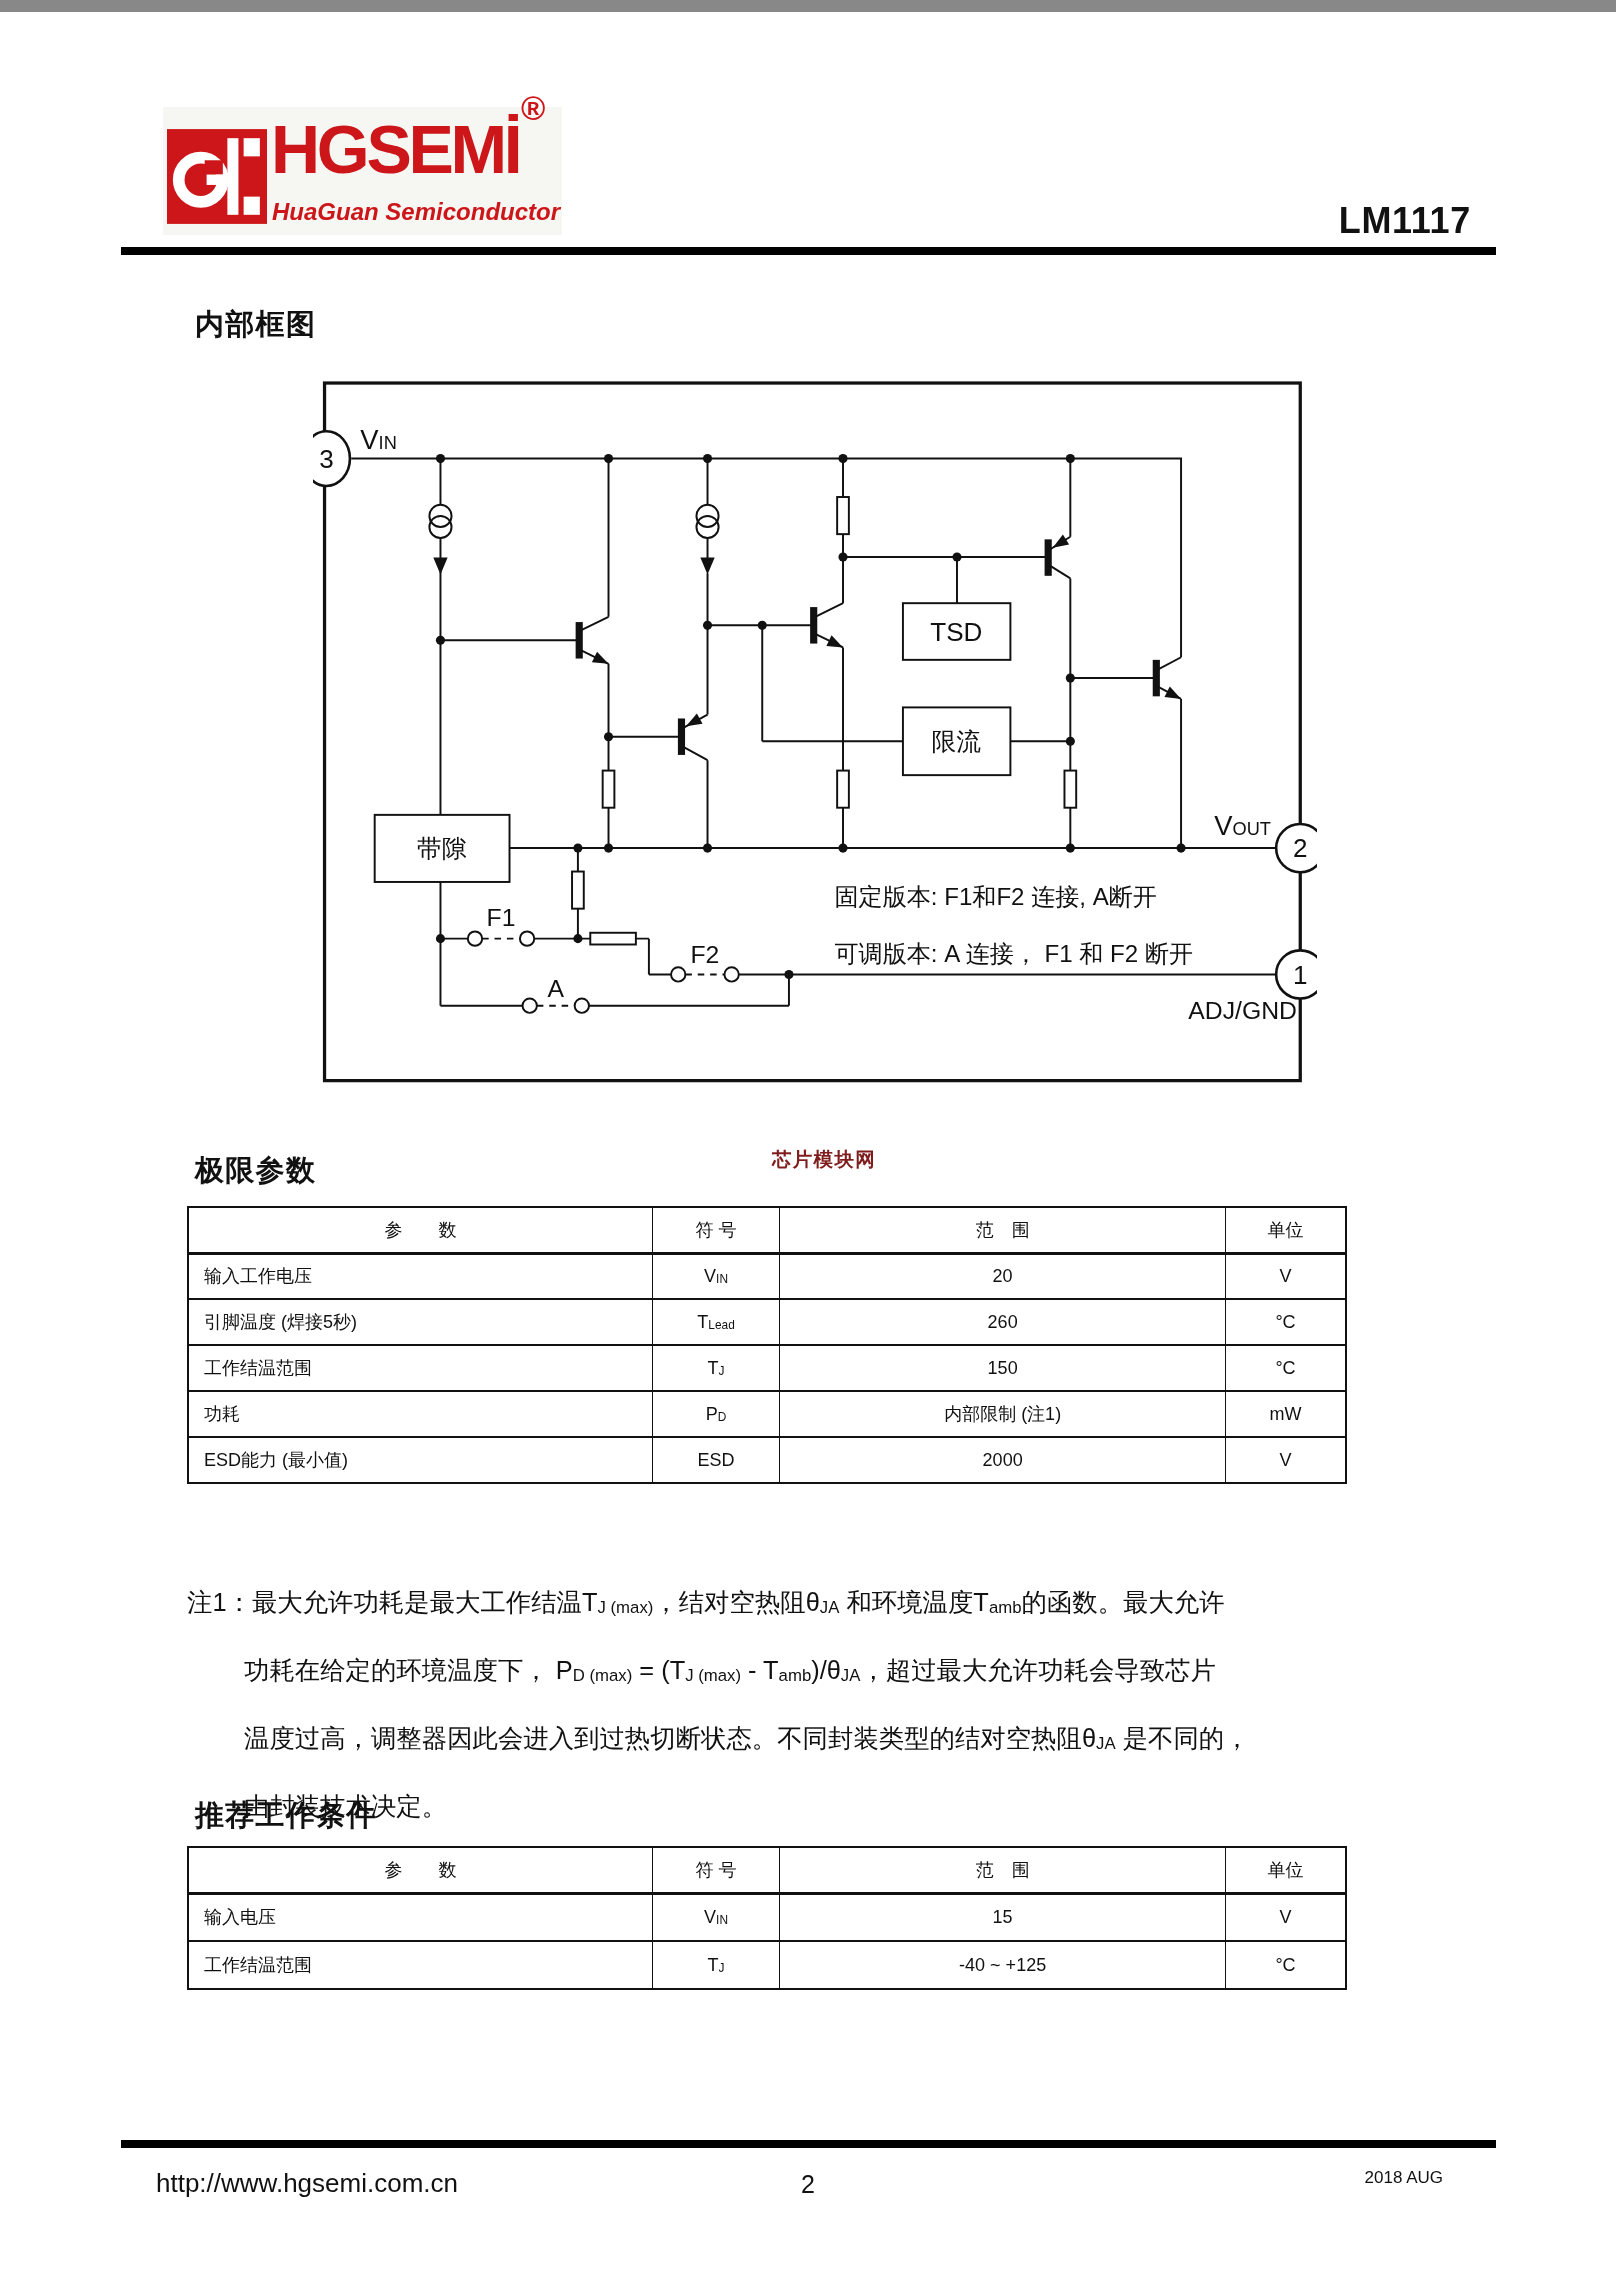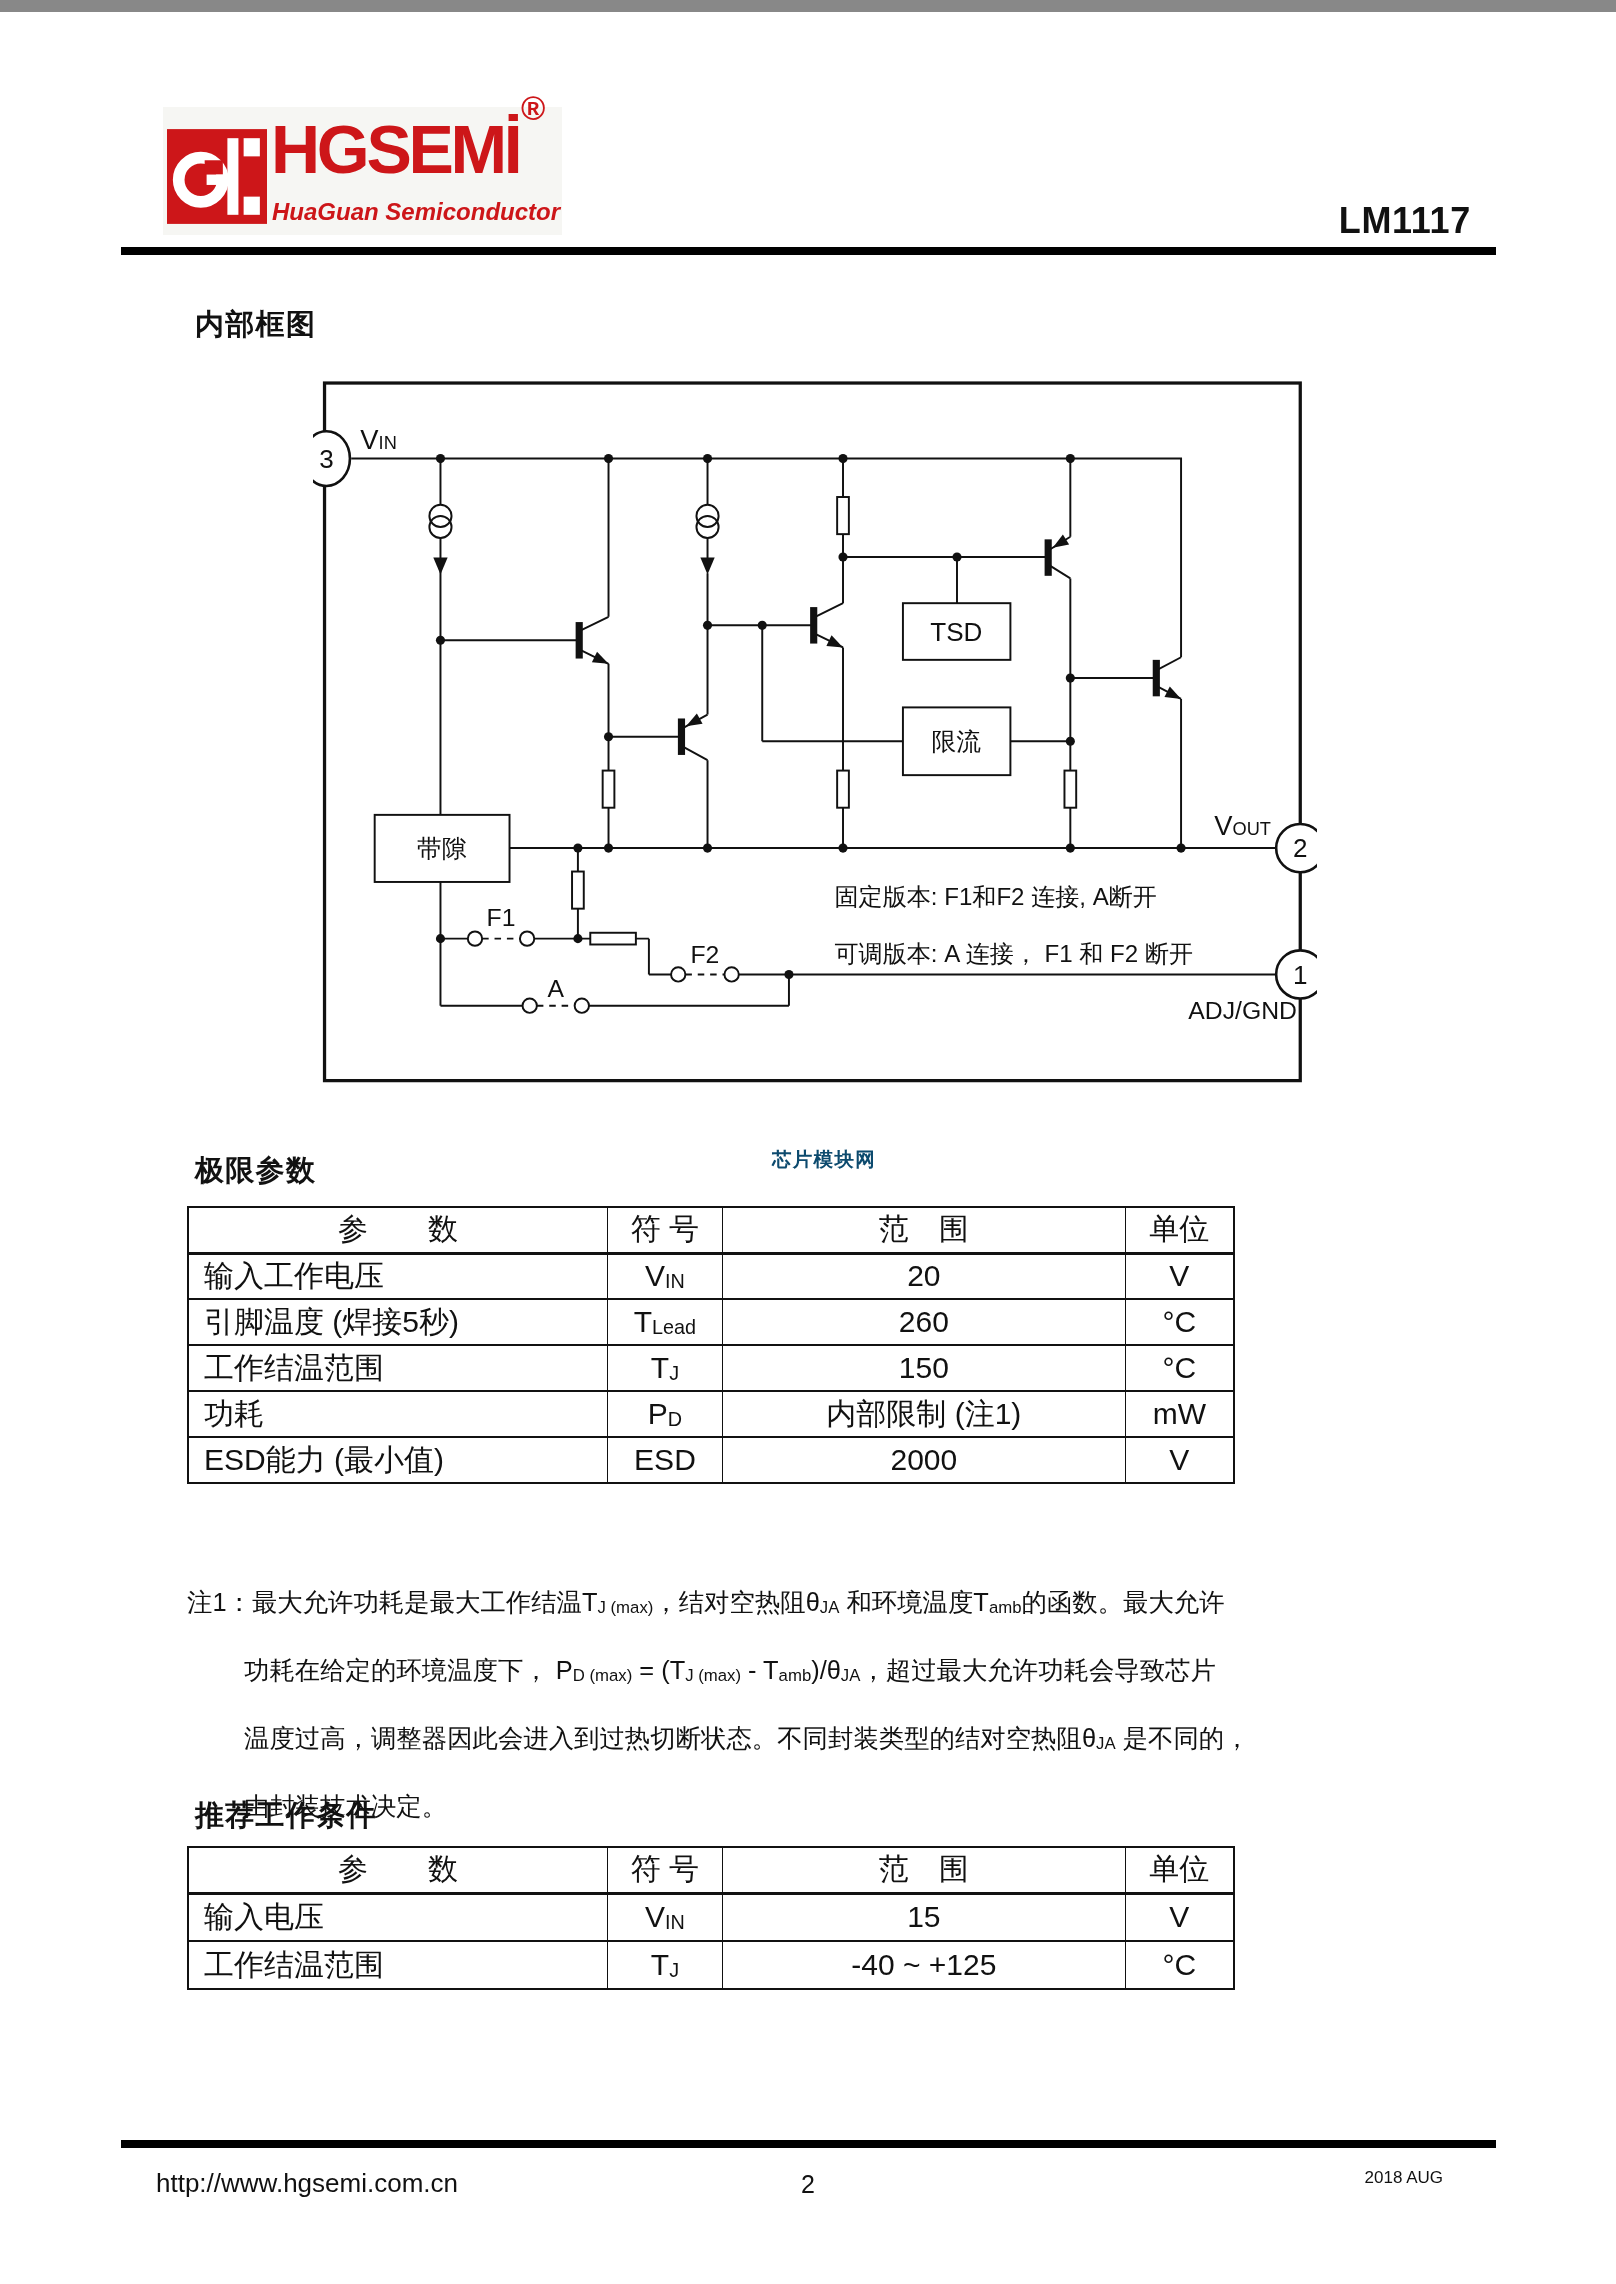--- a/index.html
+++ b/index.html
@@ -19,28 +19,28 @@
               color:#cd1619; letter-spacing:0px;text-align:center; }
   .part-number { position:absolute; right:145px; top:188px; font-size:36px; font-weight:bold; letter-spacing:0.7px; }
   .rule { position:absolute; left:121px; width:1375px; height:7.8px; background:#000; }
   .rule.top { top:235px; }
   .rule.bottom { top:2128px; }
   
   .sec-heading { position:absolute; left:195px; font-size:29px; font-weight:bold; letter-spacing:1.3px; }
   #h-diagram { top:293px; }
   #h-limits { top:1139px; }
   #h-rec { top:1784px; }
-  .watermark { position:absolute; left:772px; top:1134px; font-size:19.5px; color:#0c4a6e;
+  .watermark { position:absolute; left:772px; top:1134px; font-size:19.5px; color:#7f1d1d;
                letter-spacing:1.3px; font-weight:bold; }
   
   .diagram-svg { position:absolute; left:313px; top:358px; width:1004px; height:723px; }
   .diagram-svg text { font-family:"Liberation Sans", sans-serif; fill:#111; }
   
-  table.params { position:absolute; left:187px; width:1048px; border-collapse:collapse;
-                 table-layout:fixed; font-size:30px; }
+  table.params { position:absolute; left:187px; width:1160px; border-collapse:collapse;
+                 table-layout:fixed; font-size:18px; }
   #limits-table { top:1194px; }
   #rec-table { top:1834px; }
   table.params, table.params th, table.params td { border:1.3px solid #111; }
   table.params { border-width:2.6px; }
   table.params th { border-top-width:2.6px; border-bottom-width:3.3px; height:46px;
                     font-weight:normal; text-align:center; vertical-align:middle; }
   table.params td { border-top-width:2.6px; height:46px; text-align:center; vertical-align:middle; }
   #rec-table td { height:48px; }
   table.params td.c-param { text-align:left; padding-left:15px; }
   .sub { font-size:0.66em; vertical-align:-0.12em; letter-spacing:0; }

